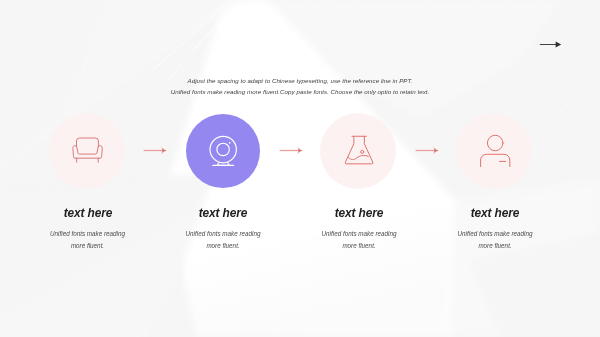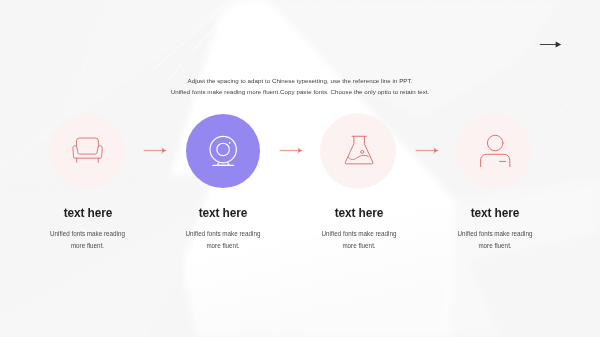--- a/index.html
+++ b/index.html
@@ -1,19 +1,19 @@
 <!DOCTYPE html>
 <html><head>
 <meta charset="utf-8">
 <style>
   html,body{margin:0;padding:0;background:#ffffff;}
   body{width:600px;height:337px;overflow:hidden;
        font-family:"Liberation Sans",sans-serif;
        -webkit-font-smoothing:antialiased;}
-  .slide{position:relative;width:600px;height:337px;overflow:hidden;background:#fdfdfd;}
+  .slide{position:relative;width:600px;height:337px;overflow:hidden;background:#fdfdfd;font-style:italic;}
   .bg{position:absolute;left:0;top:0;width:600px;height:337px;}
   .intro{position:absolute;left:0;top:76px;width:600px;text-align:center;}
   .intro .l{font-size:6.17px;color:#404040;line-height:10.8px;letter-spacing:0.05px;}
   .circle{position:absolute;border-radius:50%;}
   .icon{position:absolute;}
   .title{position:absolute;font-size:11.9px;font-weight:bold;color:#1f1f1f;
          width:200px;text-align:center;letter-spacing:-0.1px;}
   .desc{position:absolute;font-size:6.3px;color:#4c4c4c;width:90px;
         text-align:center;line-height:11.6px;}
   .arrow{position:absolute;}

